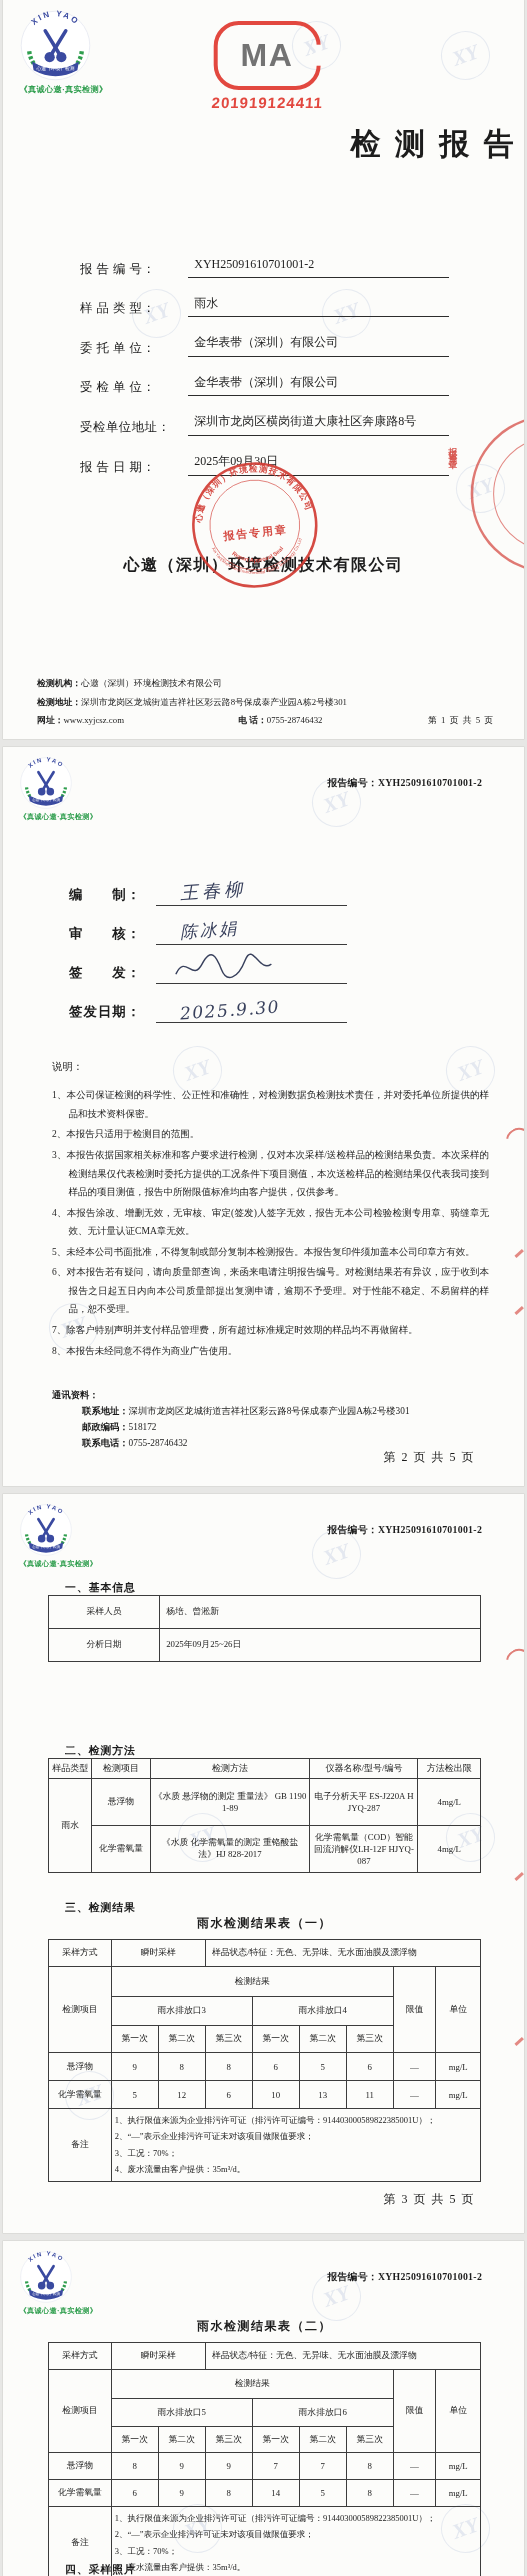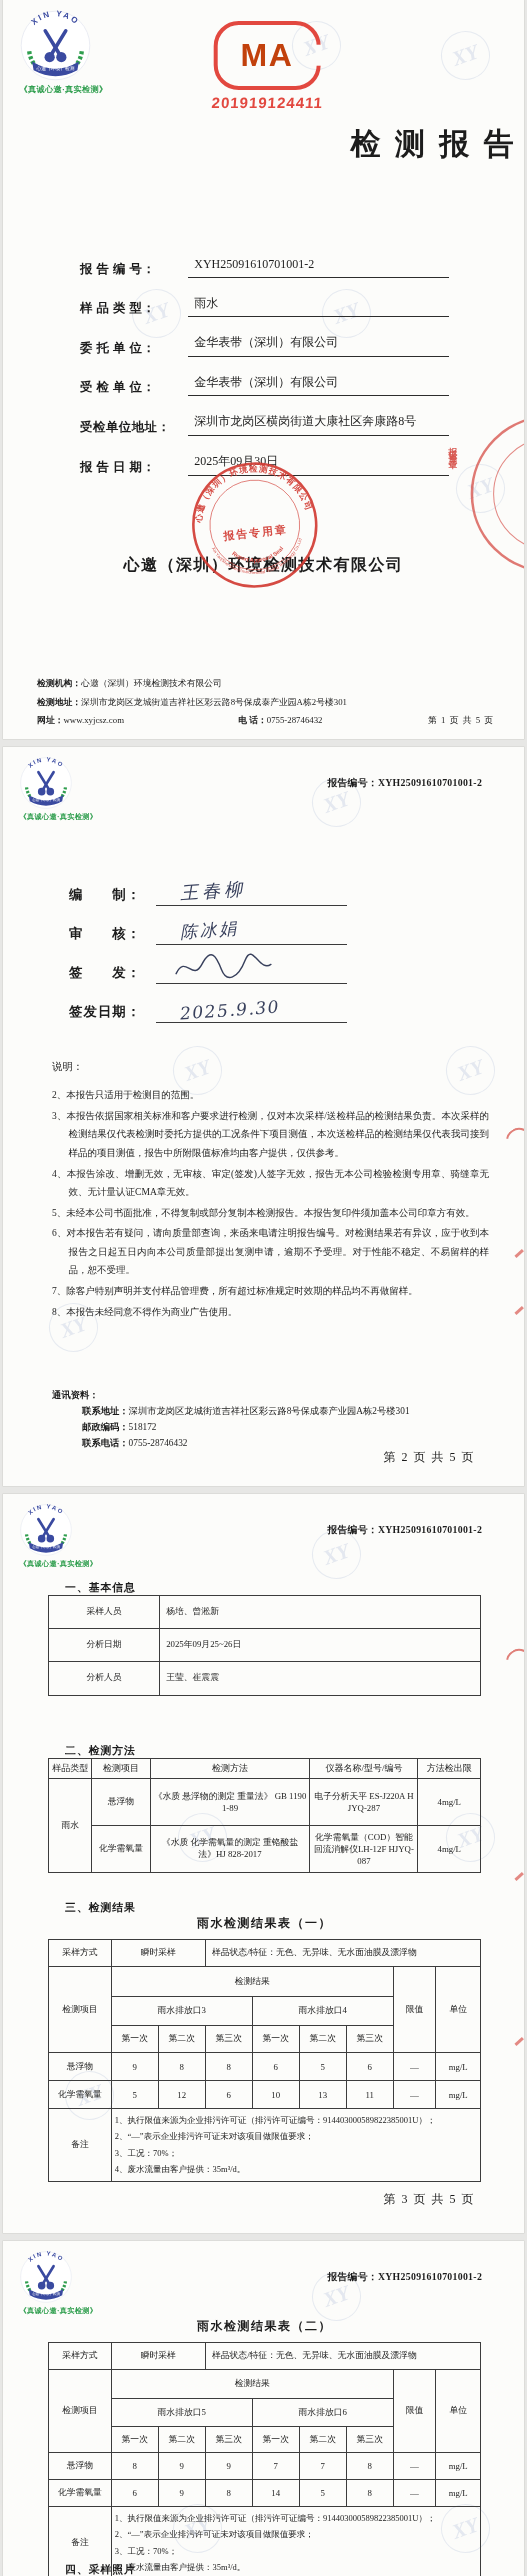--- a/index.html
+++ b/index.html
@@ -17,27 +17,27 @@
   
   .logo-wrap{position:absolute;left:14.4px;top:8.2px;width:103px}
   .slogan{position:absolute;left:1px;font-size:7.2px;font-weight:700;color:#2f9e4e;letter-spacing:0.3px;white-space:nowrap}
   .rno{position:absolute;right:42px;top:30px;font-size:9.8px;font-weight:700;letter-spacing:0.3px}
   .pageno{position:absolute;right:49px;font-size:12px;letter-spacing:1.5px}
   
   .cma{position:absolute;left:50%;transform:translateX(-47%);top:20.6px;text-align:center}
   .cma-box{position:relative;width:99px;height:61px;border:4.6px solid #e2483f;border-radius:25px;
            display:flex;align-items:center;justify-content:center;margin:0 auto}
   .cma-gap{position:absolute;right:-5.7px;top:50%;transform:translateY(-50%);width:6.7px;height:20.6px;background:#fcfcfa}
-  .cma-ma{font:700 32px "Liberation Sans",sans-serif;color:#c2410c;letter-spacing:1.5px;margin-top:1px}
+  .cma-ma{font:700 32px "Liberation Sans",sans-serif;color:#737373;letter-spacing:1.5px;margin-top:1px}
   .cma-num{margin-top:4.1px;font:700 15px "Liberation Sans",sans-serif;color:#e2483f;letter-spacing:1px;transform:skewX(-4deg)}
   .cover-title{position:absolute;top:104px;left:4px;width:100%;text-align:right;
                font-size:30px;font-weight:700;letter-spacing:14.4px;text-indent:14.4px}
   .cover-fields{position:absolute;top:257px;left:77px;width:369px}
   .cv-row{display:flex;align-items:flex-end;margin-bottom:17px}
-  .cv-label{width:108px;font-size:12.4px;font-weight:700;flex:none;letter-spacing:0.5px}
+  .cv-label{width:108px;font-size:12.4px;font-weight:400;flex:none;letter-spacing:0.5px}
   .cv-value{flex:1;font-size:12px;border-bottom:1px solid #2c2c2c;padding:0 2.1px 4.6px 6.2px;min-height:14.4px;white-space:nowrap}
   .company{position:absolute;top:555px;width:100%;text-align:center;font-size:16px;letter-spacing:1.5px;font-weight:600}
   .stamp{position:absolute;left:50%;top:460px;transform:translateX(-57%) rotate(-6deg);opacity:.92;pointer-events:none}
   .edge-stamp{position:absolute;right:-82px;top:396px;width:165px;height:196px;opacity:.85;pointer-events:none}
   .edge-vtext{position:absolute;left:6.2px;top:44px;writing-mode:vertical-rl;font-size:8.8px;color:#d23c34;letter-spacing:3.1px;font-weight:600}
   .cover-footer{position:absolute;left:34px;right:30px;top:678px;font-size:8.8px}
   .cf-line{margin-bottom:6.7px}
   .cf-last{display:flex;align-items:baseline}
   .cf-web{width:44%}.cf-tel{width:33%}.cf-page{flex:1;text-align:right;letter-spacing:1px}
   
@@ -249,20 +249,21 @@
     </div>
     <div class="sig-row">
       <span class="sig-label">签发日期：</span>
       <span class="sig-line"></span>
       <span class="hand hand-sm" style="letter-spacing:1.5px">2025.9.30</span>
     </div>
   </div>
 
   <div class="notes-block">
     <div class="notes-title">说明：</div>
+    <div class="note">1、本公司保证检测的科学性、公正性和准确性，对检测数据负检测技术责任，并对委托单位所提供的样品和技术资料保密。</div>
     <div class="note">2、本报告只适用于检测目的范围。</div>
     <div class="note">3、本报告依据国家相关标准和客户要求进行检测，仅对本次采样/送检样品的检测结果负责。本次采样的检测结果仅代表检测时委托方提供的工况条件下项目测值，本次送检样品的检测结果仅代表我司接到样品的项目测值，报告中所附限值标准均由客户提供，仅供参考。</div>
     <div class="note">4、本报告涂改、增删无效，无审核、审定(签发)人签字无效，报告无本公司检验检测专用章、骑缝章无效、无计量认证CMA章无效。</div>
     <div class="note">5、未经本公司书面批准，不得复制或部分复制本检测报告。本报告复印件须加盖本公司印章方有效。</div>
     <div class="note">6、对本报告若有疑问，请向质量部查询，来函来电请注明报告编号。对检测结果若有异议，应于收到本报告之日起五日内向本公司质量部提出复测申请，逾期不予受理。对于性能不稳定、不易留样的样品，恕不受理。</div>
     <div class="note">7、除客户特别声明并支付样品管理费，所有超过标准规定时效期的样品均不再做留样。</div>
     <div class="note">8、本报告未经同意不得作为商业广告使用。</div>
   </div>
 
   <div class="contact-block">
@@ -318,24 +319,20 @@
   <div class="tblwrap" style="top:101px">
     <table class="tbl bi">
       <tbody>
         <tr>
             <td class="bil">采样人员</td>
             <td class="left">杨培、曾淞新</td>
           </tr>
         <tr>
             <td class="bil">分析日期</td>
             <td class="left">2025年09月25~26日</td>
-          </tr>
-        <tr>
-            <td class="bil">分析人员</td>
-            <td class="left">王莹、崔震震</td>
           </tr>
       </tbody>
     </table>
   </div>
 
   <h2 class="sec-h" style="top:241px">二、检测方法</h2>
   <div class="tblwrap" style="top:264px">
     <table class="tbl">
       <colgroup>
           <col style="width:10%">

